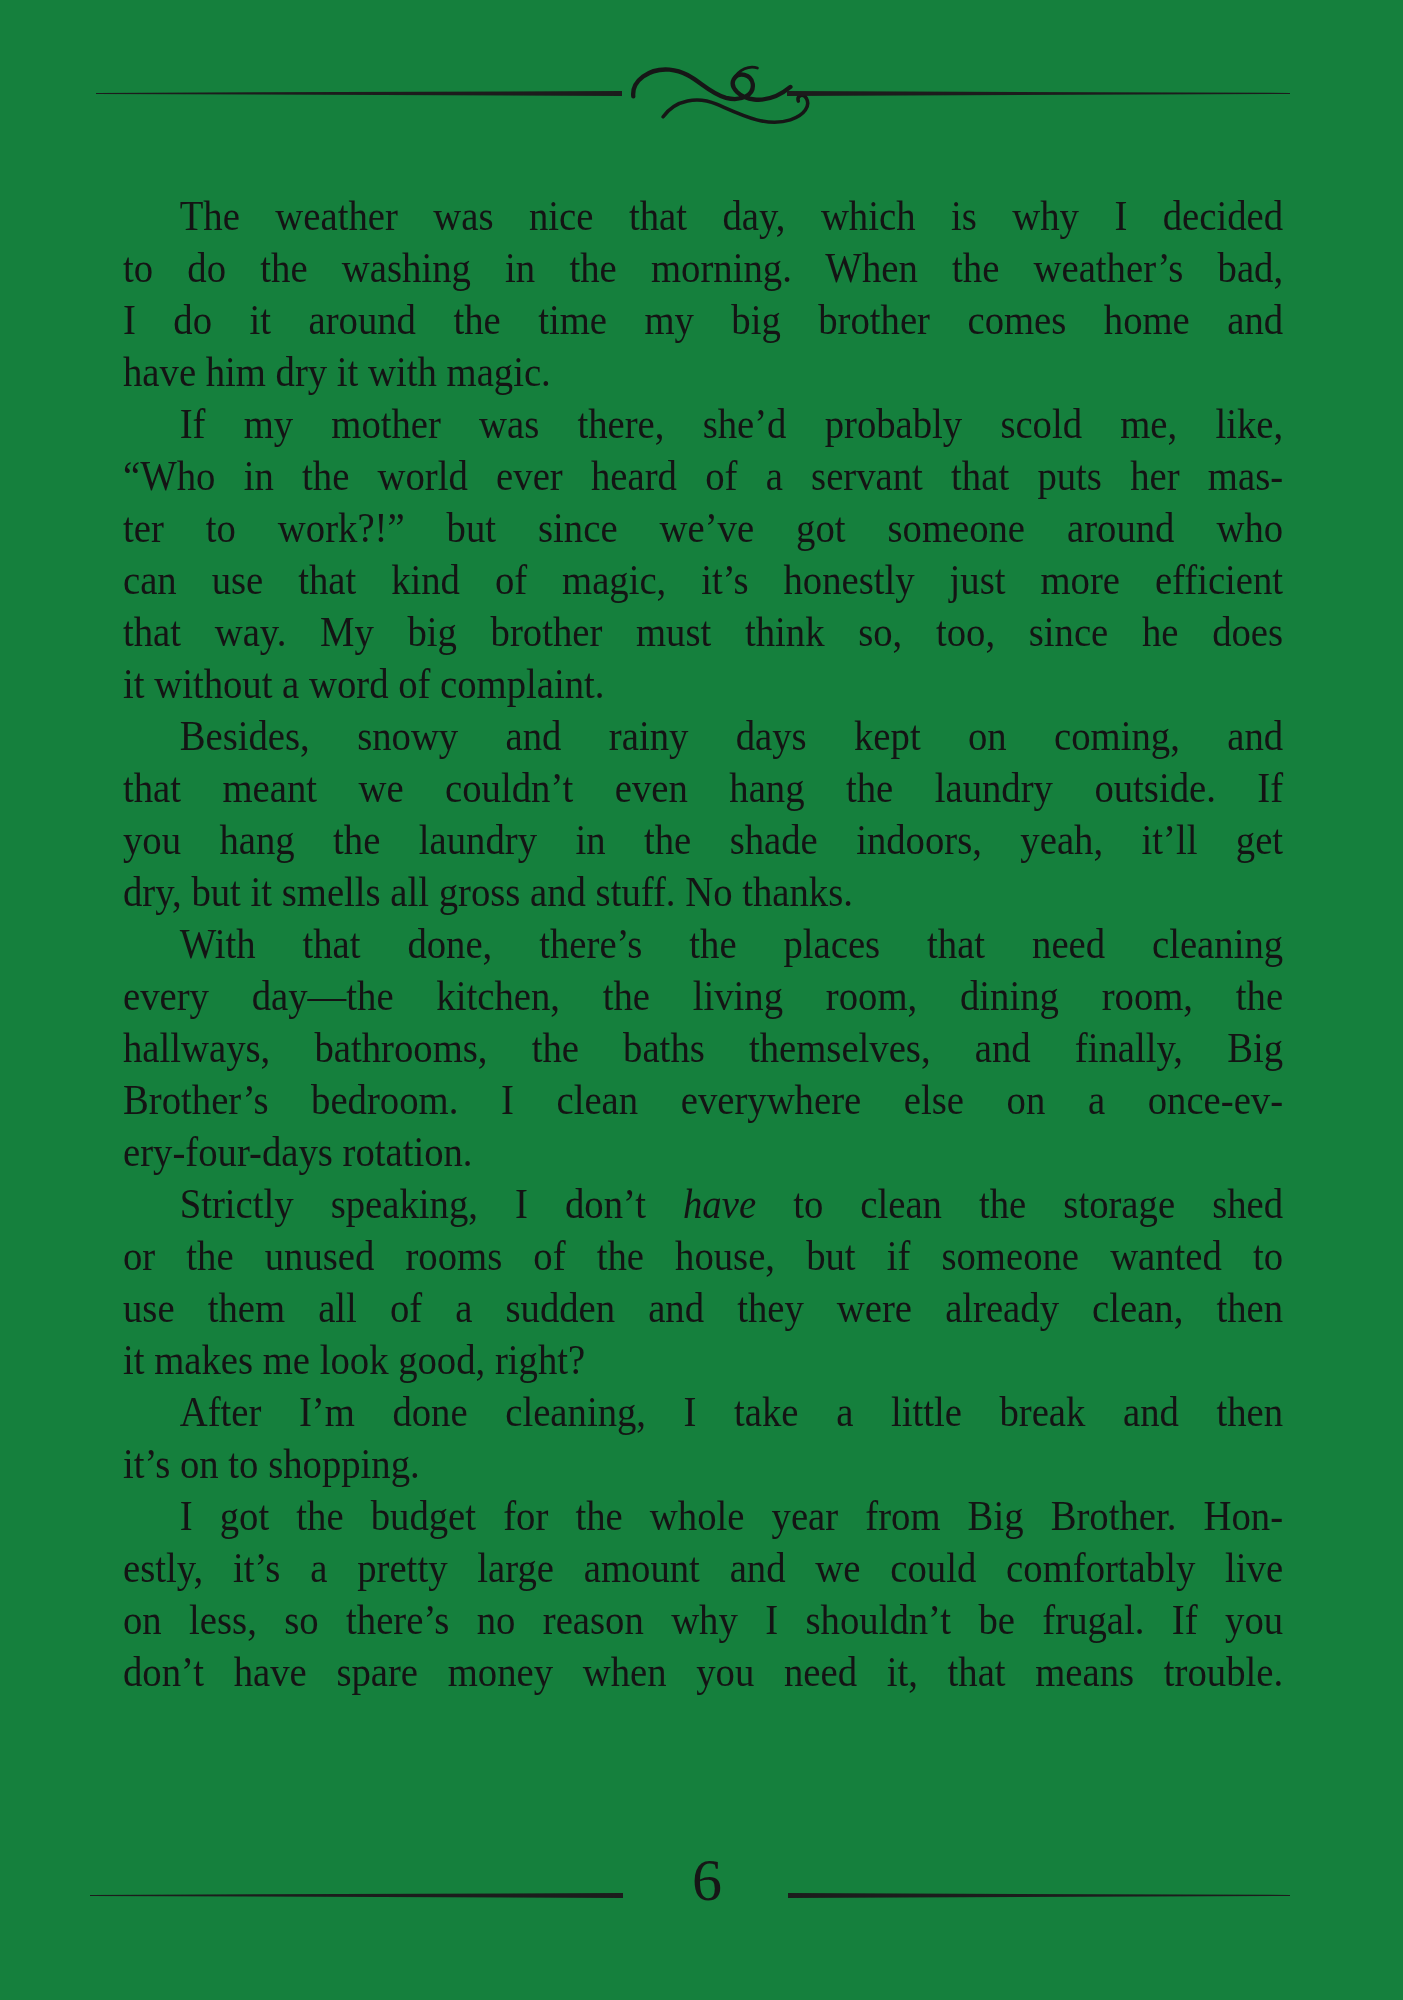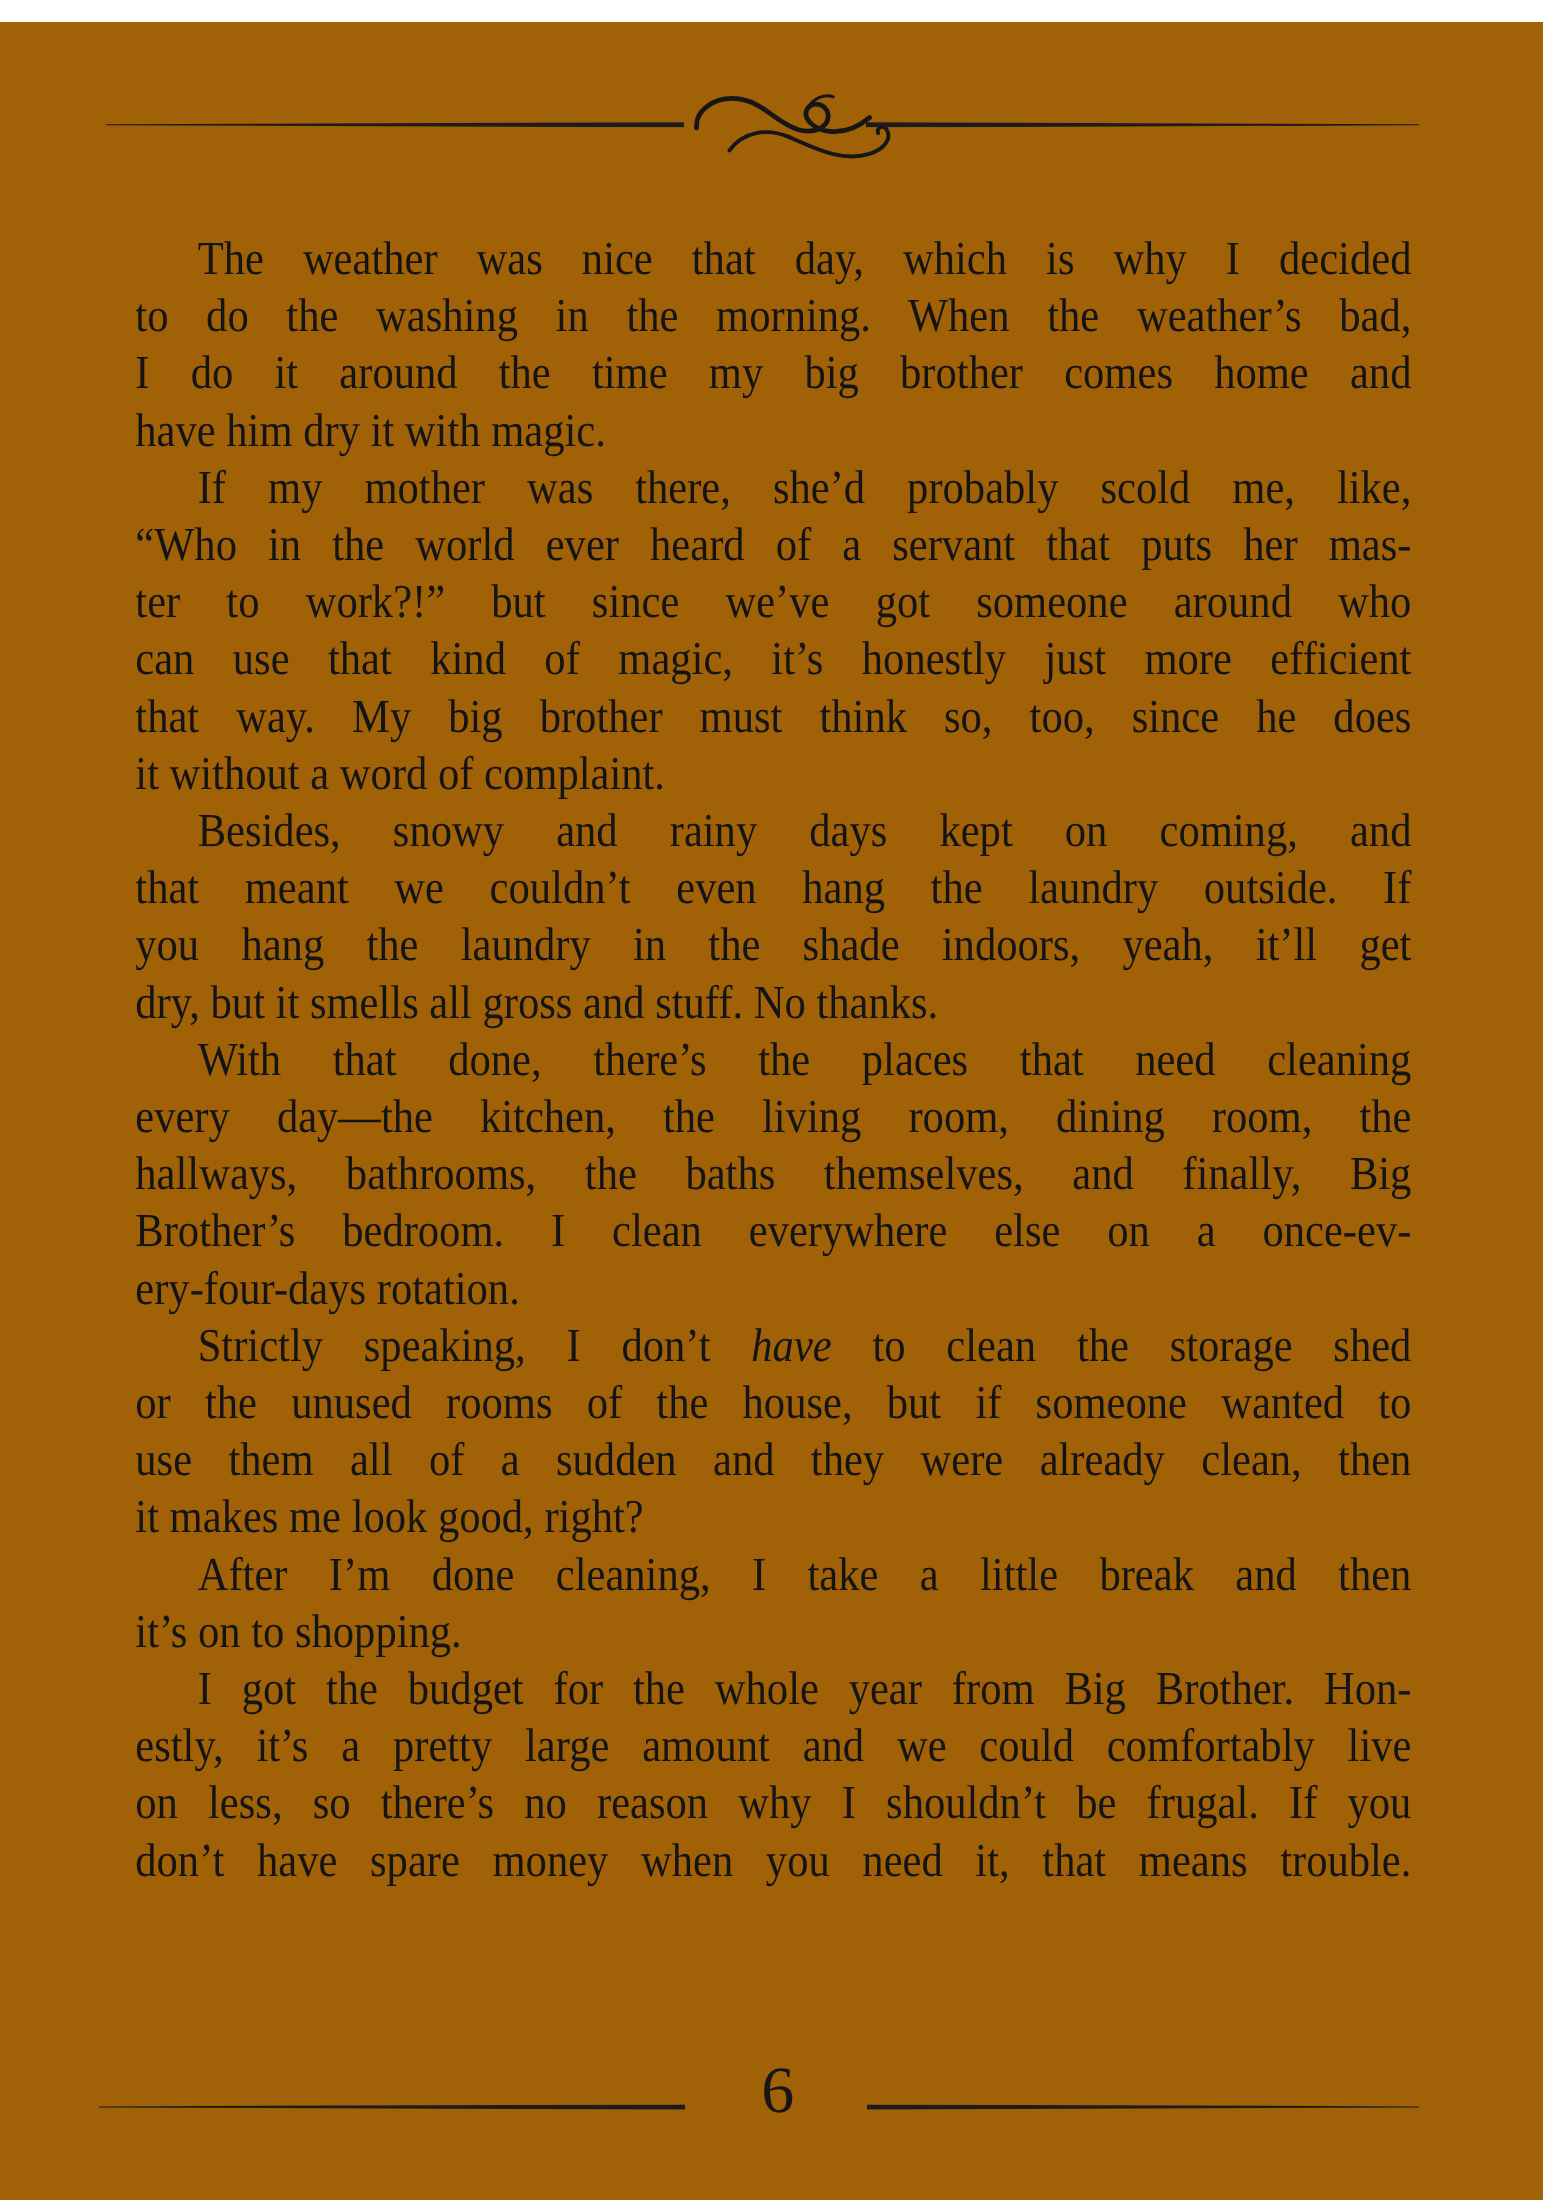--- a/index.html
+++ b/index.html
@@ -10,23 +10,22 @@
   body {
     width: 1403px;
     height: 2000px;
     position: relative;
     overflow: hidden;
     font-family: "Liberation Serif", serif;
   }
   .page {
     position: absolute;
     inset: 0;
-    background: #a16207;
+    background: #15803d;
     color: #151515;
-    margin-top: 20px;
   }
 
   
   .rule {
     position: absolute;
     height: 5px;
     background: #1c1c1c;
   }
   .taper-left  { clip-path: polygon(0 38%, 100% 2%, 100% 98%, 0 58%); }
   .taper-right { clip-path: polygon(0 2%, 100% 38%, 100% 58%, 0 98%); }

